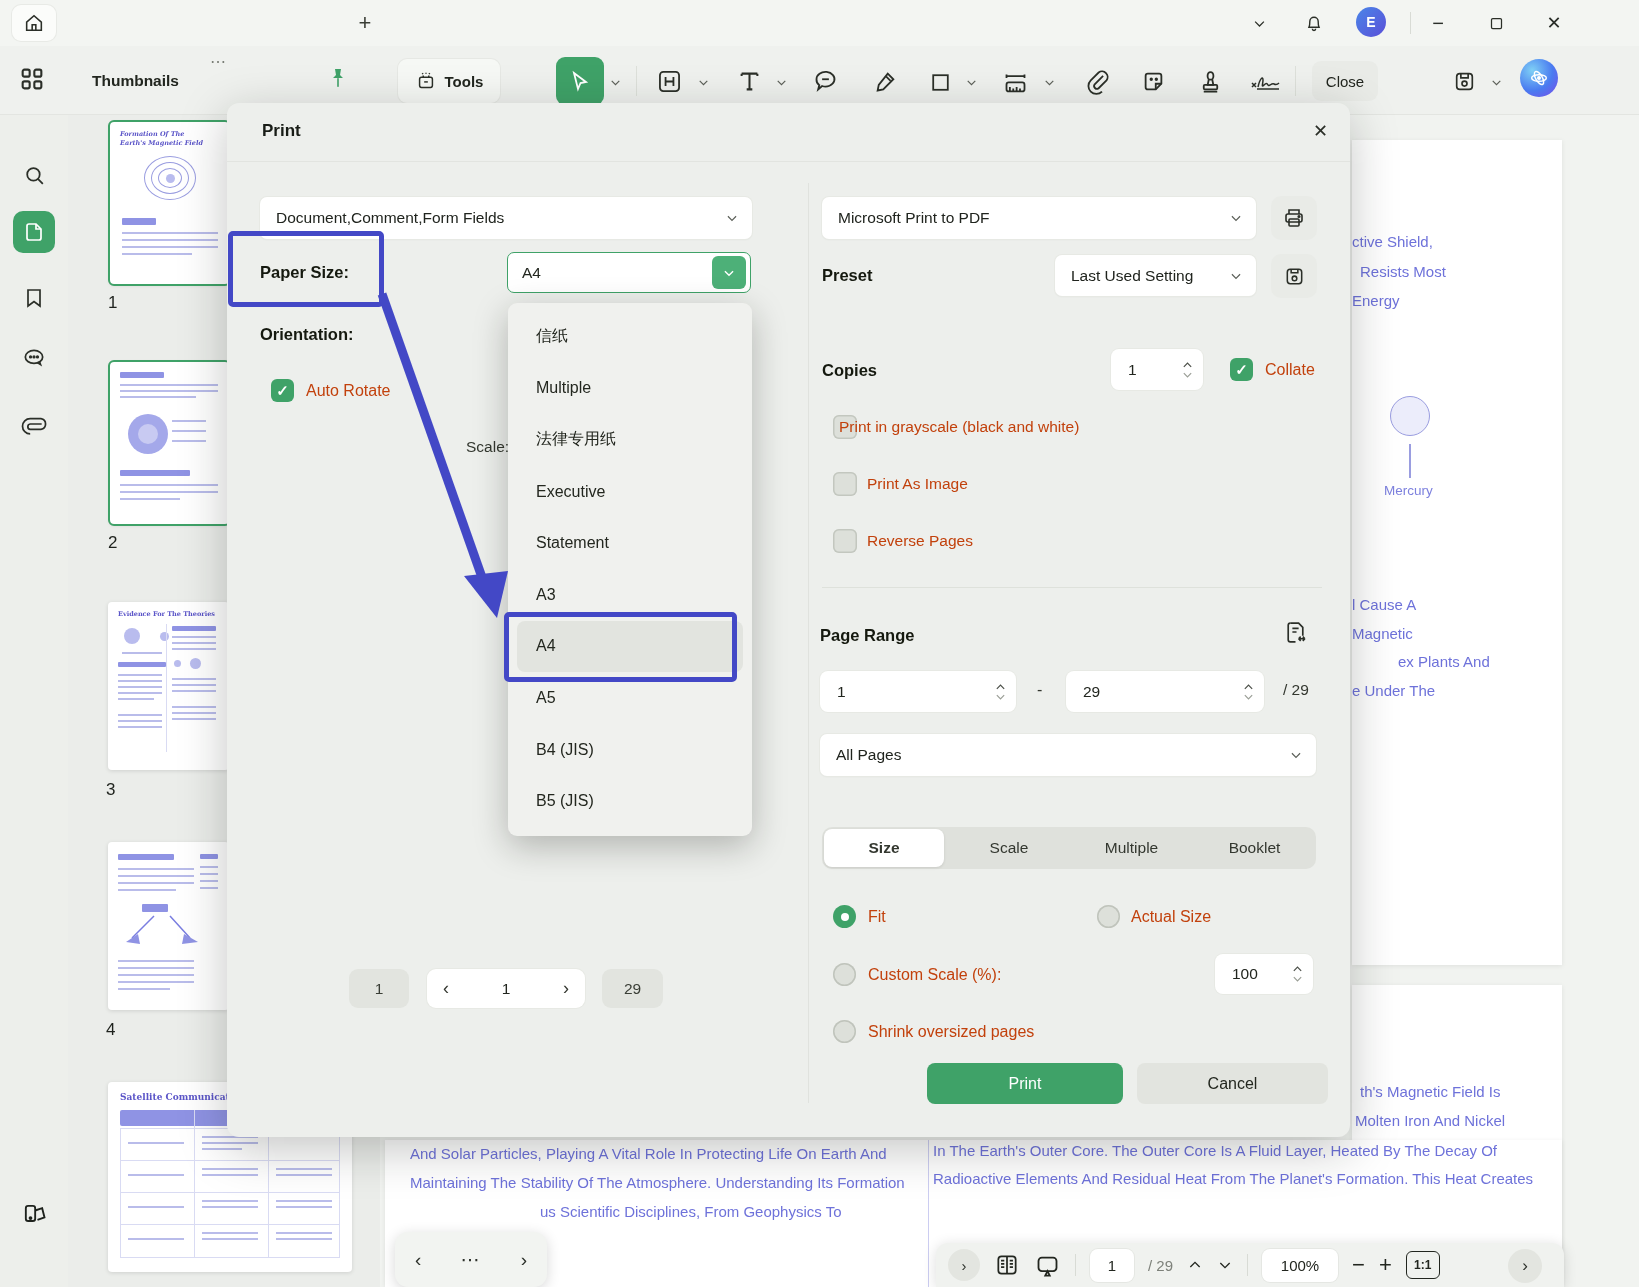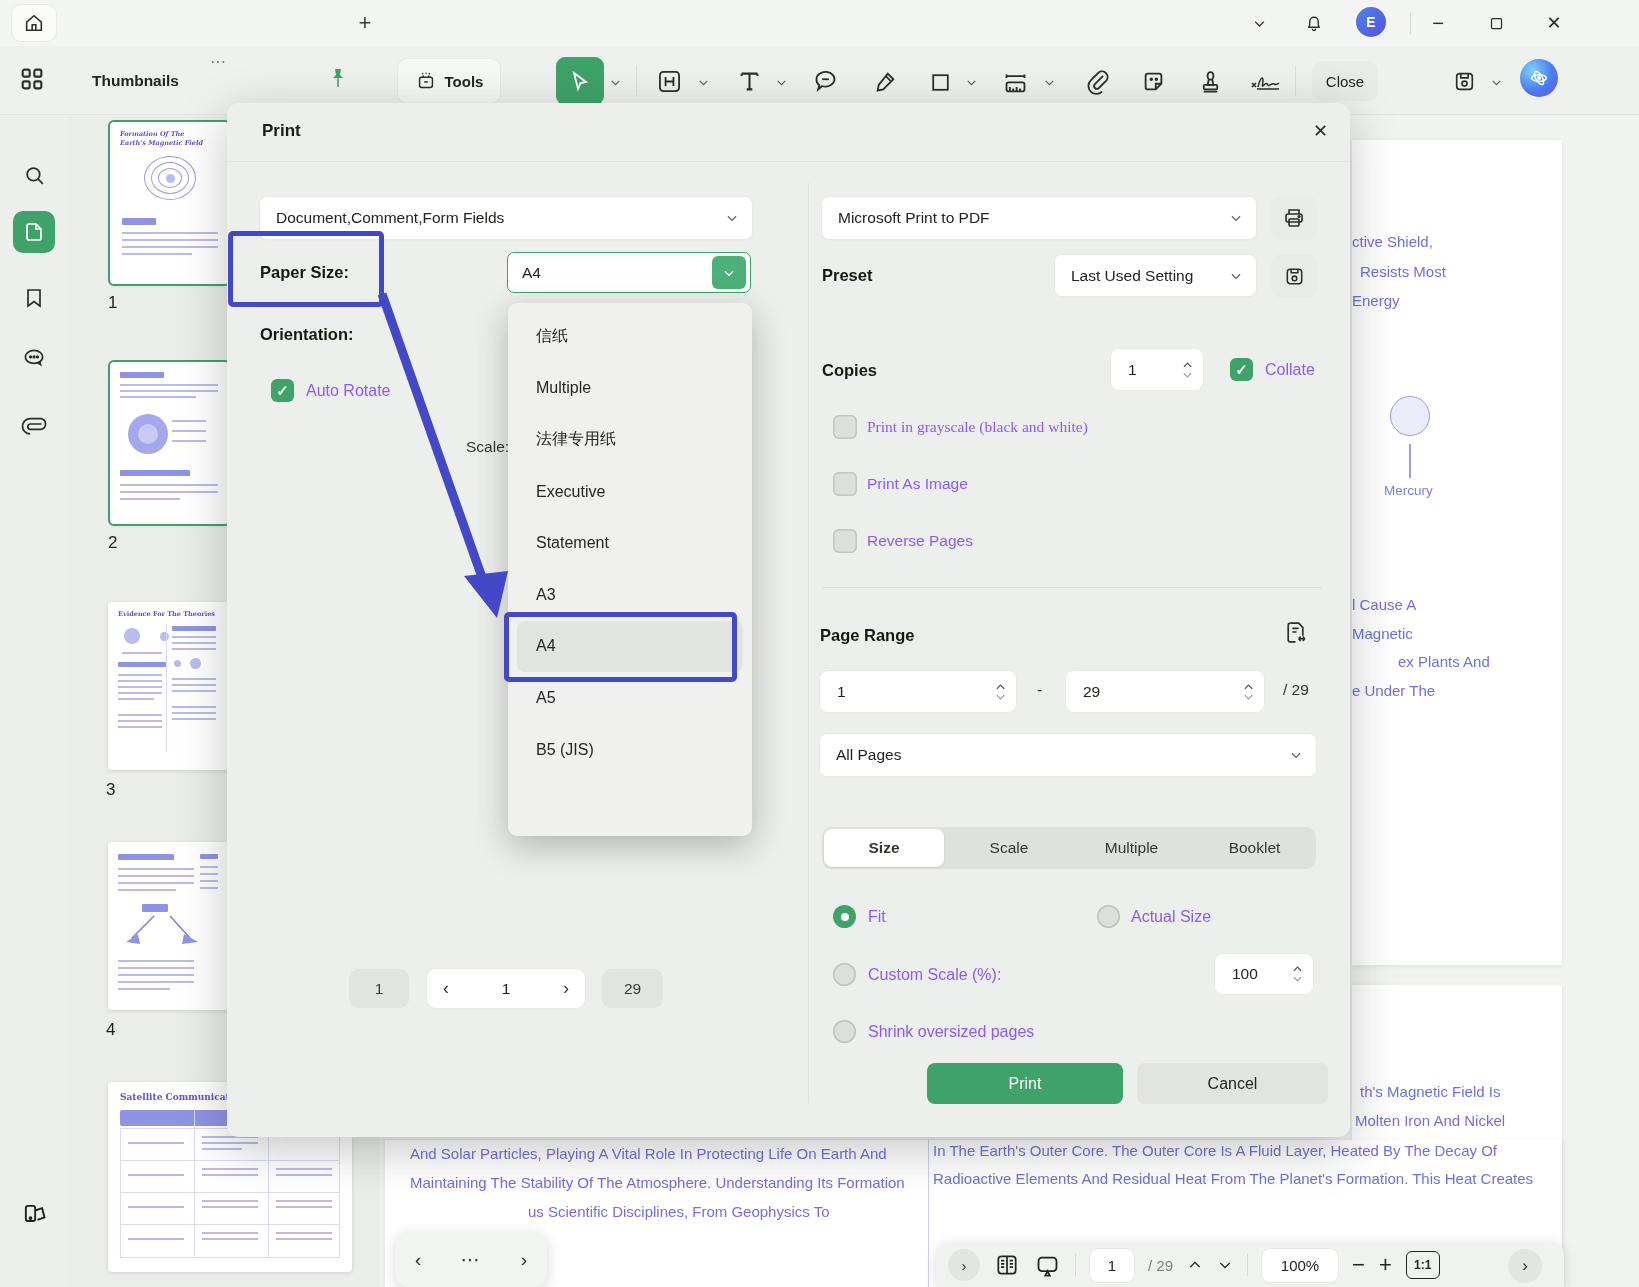--- a/index.html
+++ b/index.html
@@ -40,21 +40,21 @@
   .label16 { font-size:16.5px; font-weight:700; color:#15190f; }
   .cb { width:23px; height:23px; border-radius:6px; display:flex; align-items:center; justify-content:center; }
   .cb.on { background:#3fa268; color:#fff; font-size:15px; font-weight:700; }
   .cb.off { background:#dde0da; box-shadow:inset 0 0 0 1.5px #c3c7bf; }
   .radio { width:23px; height:23px; border-radius:50%; }
   .radio.off { background:#dde0da; box-shadow:inset 0 0 0 1.5px #c0c4bc; }
   .radio.on { background:#3fa268; position:relative; }
   .radio.on::after { content:""; position:absolute; left:7.5px; top:7.5px; width:8px; height:8px; border-radius:50%; background:#ffffff; }
   .spin { background:#ffffff; border-radius:8px; box-shadow:0 0 0 1px #e7e9e4; display:flex; align-items:center; justify-content:space-between; padding:0 10px 0 17px; font-size:15.5px; }
   .spin .arrows { display:flex; flex-direction:column; gap:2px; color:#4a4e47; }
-  .optlabel { font-size:15.5px; color:#8b5cf6; }
+  .optlabel { font-size:15.5px; color:#c2410c; }
   .dd { left:508px; top:303px; width:244px; height:533px; background:#f0f1ee; border-radius:9px; box-shadow:0 10px 34px rgba(20,24,18,.28); z-index:70; padding-top:8px; }
   .ddi { height:51.6px; display:flex; align-items:center; padding-left:28px; font-size:16px; color:#23271f; }
   .bluebox { border:5px solid #4348c6; border-radius:5px; background:transparent; z-index:75; pointer-events:none; }
   .tabbar { background:#dfe1dc; border-radius:10px; }
   .tabitem { font-size:15.5px; color:#33372f; display:flex; align-items:center; justify-content:center; }
   .tabactive { background:#ffffff; border-radius:8px; font-weight:700; box-shadow:0 1px 3px rgba(0,0,0,.10); }
   .btn { border-radius:8px; display:flex; align-items:center; justify-content:center; font-size:16px; }
   .btn.green { background:#3fa268; color:#ffffff; }
   .btn.gray { background:#e2e4df; color:#23271f; }
   .iconbtn { background:#e9ebe7; border-radius:10px; display:flex; align-items:center; justify-content:center; color:#2b2f28; }
@@ -441,21 +441,21 @@
   <div class="abs docline" style="left:1352px;top:596px;">l Cause A</div>
   <div class="abs docline" style="left:1352px;top:625px;">Magnetic</div>
   <div class="abs docline" style="left:1352px;top:653px;margin-left:46px;">ex Plants And</div>
   <div class="abs docline" style="left:1352px;top:682px;">e Under The</div>
 
   <div class="abs docline" style="left:1360px;top:1083px;">th's Magnetic Field Is</div>
   <div class="abs docline" style="left:1355px;top:1112px;">Molten Iron And Nickel</div>
 
   <div class="abs docline" style="left:410px;top:1145px;">And Solar Particles, Playing A Vital Role In Protecting Life On Earth And</div>
   <div class="abs docline" style="left:410px;top:1174px;">Maintaining The Stability Of The Atmosphere. Understanding Its Formation</div>
-  <div class="abs docline" style="left:528px;top:1203px;">us Scientific Disciplines, From Geophysics To</div>
+  <div class="abs docline" style="left:540px;top:1203px;">us Scientific Disciplines, From Geophysics To</div>
   <div class="abs docline" style="left:933px;top:1142px;">In The Earth's Outer Core. The Outer Core Is A Fluid Layer, Heated By The Decay Of</div>
   <div class="abs docline" style="left:933px;top:1170px;">Radioactive Elements And Residual Heat From The Planet's Formation. This Heat Creates</div>
   <div class="abs" style="left:928px;top:1140px;width:1px;height:147px;background:#8e91e0;opacity:.45;"></div>
 
   <div class="abs dialog">
     <div class="abs dlg-title" style="left:35px;top:18px;">Print</div>
     <div class="abs" style="left:1086px;top:17px;font-size:18px;color:#2b2f28;">✕</div>
     <div class="abs" style="left:0px;top:58px;width:1123px;height:1px;background:#e2e4e0;"></div>
     <div class="abs" style="left:581px;top:80px;width:1px;height:920px;background:#e0e2de;"></div>
 
@@ -544,21 +544,21 @@
             <path d="M4 3 L12 11 L20 3"></path>
           </svg>
         </span>
     </div>
     <div class="abs cb on" style="left:1003px;top:255px;">
         <span>✓</span>
       </div>
     <div class="abs optlabel" style="left:1038px;top:258px;font-size:16px;">Collate</div>
 
     <div class="abs cb off" style="left:606px;top:312px;width:24px;height:24px;"></div>
-    <div class="abs optlabel" style="left:640px;top:315px;font-family:Liberation Serif, serif;">Print in grayscale (black and white)</div>
+    <div class="abs optlabel" style="left:612px;top:315px;">Print in grayscale (black and white)</div>
     <div class="abs cb off" style="left:606px;top:369px;width:24px;height:24px;"></div>
     <div class="abs optlabel" style="left:640px;top:372px;">Print As Image</div>
     <div class="abs cb off" style="left:606px;top:426px;width:24px;height:24px;"></div>
     <div class="abs optlabel" style="left:640px;top:429px;">Reverse Pages</div>
 
     <div class="abs" style="left:595px;top:484px;width:500px;height:1px;background:#dee1db;"></div>
 
     <div class="abs label16" style="left:593px;top:523px;">Page Range</div>
     <div class="abs icon" style="left:1056px;top:517px;color:#2b2f28;">
       <svg width="25" height="25" viewBox="0 0 24 24" fill="none" stroke="currentColor" stroke-width="1.6">
@@ -695,20 +695,21 @@
 
   <div class="abs dd">
     <div class="ddi">信纸</div>
     <div class="ddi">Multiple</div>
     <div class="ddi">法律专用纸</div>
     <div class="ddi">Executive</div>
     <div class="ddi">Statement</div>
     <div class="ddi">A3</div>
     <div class="ddi" style="background:#e2e4df;border-radius:8px;margin:0 9px;padding-left:19px;">A4</div>
     <div class="ddi">A5</div>
+    <div class="ddi">B4 (JIS)</div>
     <div class="ddi">B5 (JIS)</div>
   </div>
 
   <div class="abs bluebox" style="left:228px;top:231px;width:156px;height:76px;"></div>
   <div class="abs bluebox" style="left:504px;top:612px;width:233px;height:70px;"></div>
   <svg class="abs" style="left:368px;top:288px;width:170px;height:345px;z-index:80;pointer-events:none;" viewBox="0 0 170 345">
     <line x1="14" y1="6" x2="116" y2="295" stroke="#4348c6" stroke-width="9"></line>
     <polygon points="129,330 96,288 140,283" fill="#4348c6"></polygon>
   </svg>
 

